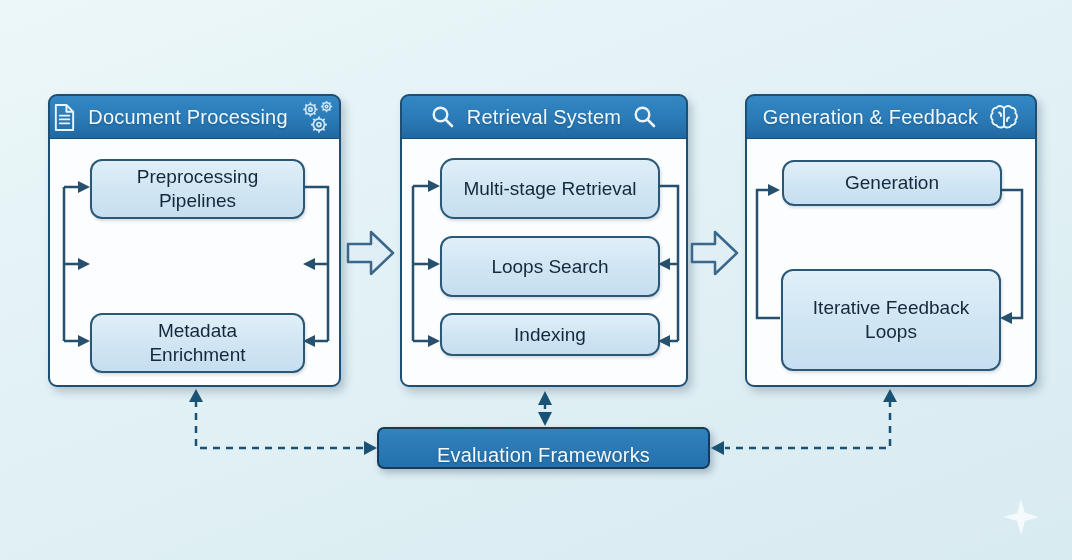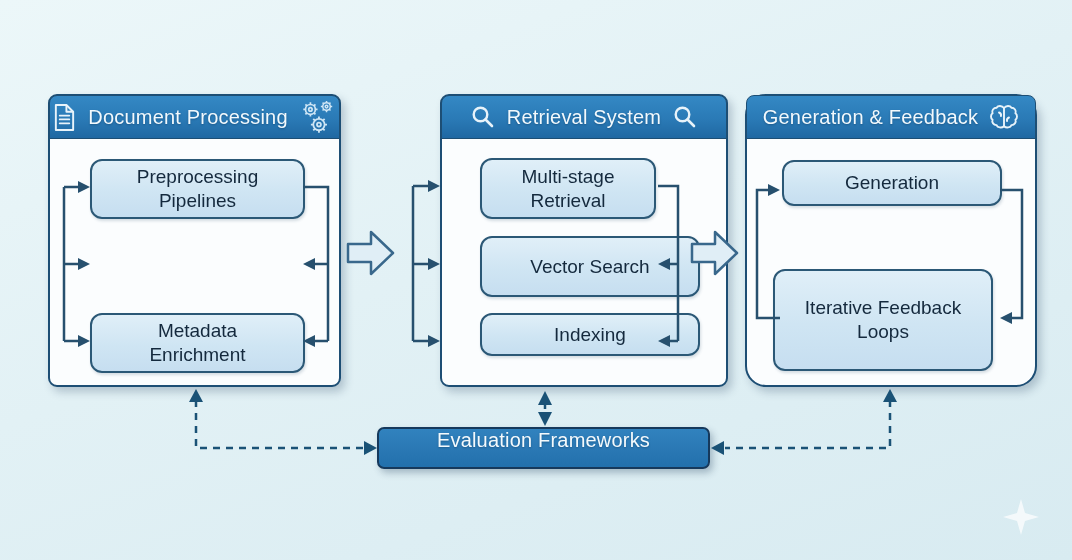--- a/index.html
+++ b/index.html
@@ -35,21 +35,21 @@
     box-shadow:1px 2px 3px rgba(40,70,100,.18);
   }
   .node-label{
     color:#14293d;font-size:19px;font-weight:500;line-height:1.25;
     text-align:center;white-space:pre-line;
   }
   .eval-box{
     position:absolute;left:377px;top:427px;width:333px;height:42px;
     background:linear-gradient(180deg,#3182be 0%,#2a78b4 55%,#2270ac 100%);
     border:2px solid #16395c;border-radius:7px;
-    display:flex;align-items:flex-start;justify-content:center;
+    display:flex;align-items:flex-end;justify-content:center;
     box-sizing:border-box;
     box-shadow:3px 4px 7px rgba(30,60,90,.3);
   }
   .eval-label{
     color:#f4fafd;font-size:20px;font-weight:500;letter-spacing:.2px;
     text-shadow:0 1px 2px rgba(10,40,70,.35);
   }
   .overlay{position:absolute;left:0;top:0;pointer-events:none;}
 </style>
 </head>
@@ -90,62 +90,62 @@
     <div class="node" style="left:40px;top:63px;width:215px;height:60px;">
       <span class="node-label">Preprocessing
 Pipelines</span>
     </div>
     <div class="node" style="left:40px;top:217px;width:215px;height:60px;">
       <span class="node-label">Metadata
 Enrichment</span>
     </div>
   </section>
 
-  <section class="panel" style="left:400px;width:288px;margin-left:40px;">
+  <section class="panel" style="left:400px;width:288px;">
     <header class="panel-header">
       <span class="hicon">
         <svg width="26" height="26" viewBox="0 0 26 26" fill="none" stroke="#e8f3fa">
           <circle cx="10.5" cy="10.5" r="6.8" stroke-width="2.4"></circle>
           <path d="M15.5,15.5 L22,22" stroke-width="2.6" stroke-linecap="round"></path>
         </svg>
       </span>
       <span class="panel-title">Retrieval System</span>
       <span class="hicon">
         <svg width="26" height="26" viewBox="0 0 26 26" fill="none" stroke="#e8f3fa">
           <circle cx="10.5" cy="10.5" r="6.8" stroke-width="2.4"></circle>
           <path d="M15.5,15.5 L22,22" stroke-width="2.6" stroke-linecap="round"></path>
         </svg>
       </span>
     </header>
-    <div class="node" style="left:38px;top:62px;width:176px;height:61px;">
+    <div class="node" style="left:38px;top:62px;width:220px;height:61px;border-radius:14px;">
       <span class="node-label">Multi-stage Retrieval</span>
     </div>
     <div class="node" style="left:38px;top:140px;width:220px;height:61px;">
-      <span class="node-label">Vector Search</span>
+      <span class="node-label">Loops Search</span>
     </div>
     <div class="node" style="left:38px;top:217px;width:220px;height:43px;">
       <span class="node-label">Indexing</span>
     </div>
   </section>
 
-  <section class="panel" style="left:745px;width:292px;border-radius:21px;">
+  <section class="panel" style="left:745px;width:292px;">
     <header class="panel-header">
       <span class="panel-title">Generation &amp; Feedback</span>
       <span class="hicon">
         <svg width="30" height="28" viewBox="0 0 30 27" fill="none" stroke="#e8f3fa" stroke-width="1.9" stroke-linecap="round">
           <path d="M15,4.5 C13,1.8 9,1.8 7.5,4.3 C4.5,4.3 2.5,7.2 3.5,9.7 C1.5,11.2 1.5,14.8 3.5,16.3 C2.6,18.8 4.6,21.7 7.5,21.6 C8.6,24.2 12.6,24.8 15,22.7"></path>
           <path d="M15,4.5 C17,1.8 21,1.8 22.5,4.3 C25.5,4.3 27.5,7.2 26.5,9.7 C28.5,11.2 28.5,14.8 26.5,16.3 C27.4,18.8 25.4,21.7 22.5,21.6 C21.4,24.2 17.4,24.8 15,22.7"></path>
           <path d="M15,4.5 V22.7 M10,9 c1.5,.6 2.3,2 2,3.6 M20,14 c-1.5,.6 -2.3,2 -2,3.6"></path>
         </svg>
       </span>
     </header>
     <div class="node" style="left:35px;top:64px;width:220px;height:46px;">
       <span class="node-label">Generation</span>
     </div>
-    <div class="node" style="left:26px;top:173px;width:220px;height:102px;">
+    <div class="node" style="left:34px;top:173px;width:220px;height:102px;">
       <span class="node-label">Iterative Feedback
 Loops</span>
     </div>
   </section>
 
   <div class="eval-box">
     <span class="eval-label">Evaluation Frameworks</span>
   </div>
 
   <svg class="overlay" width="1072" height="560" viewBox="0 0 1072 560">

